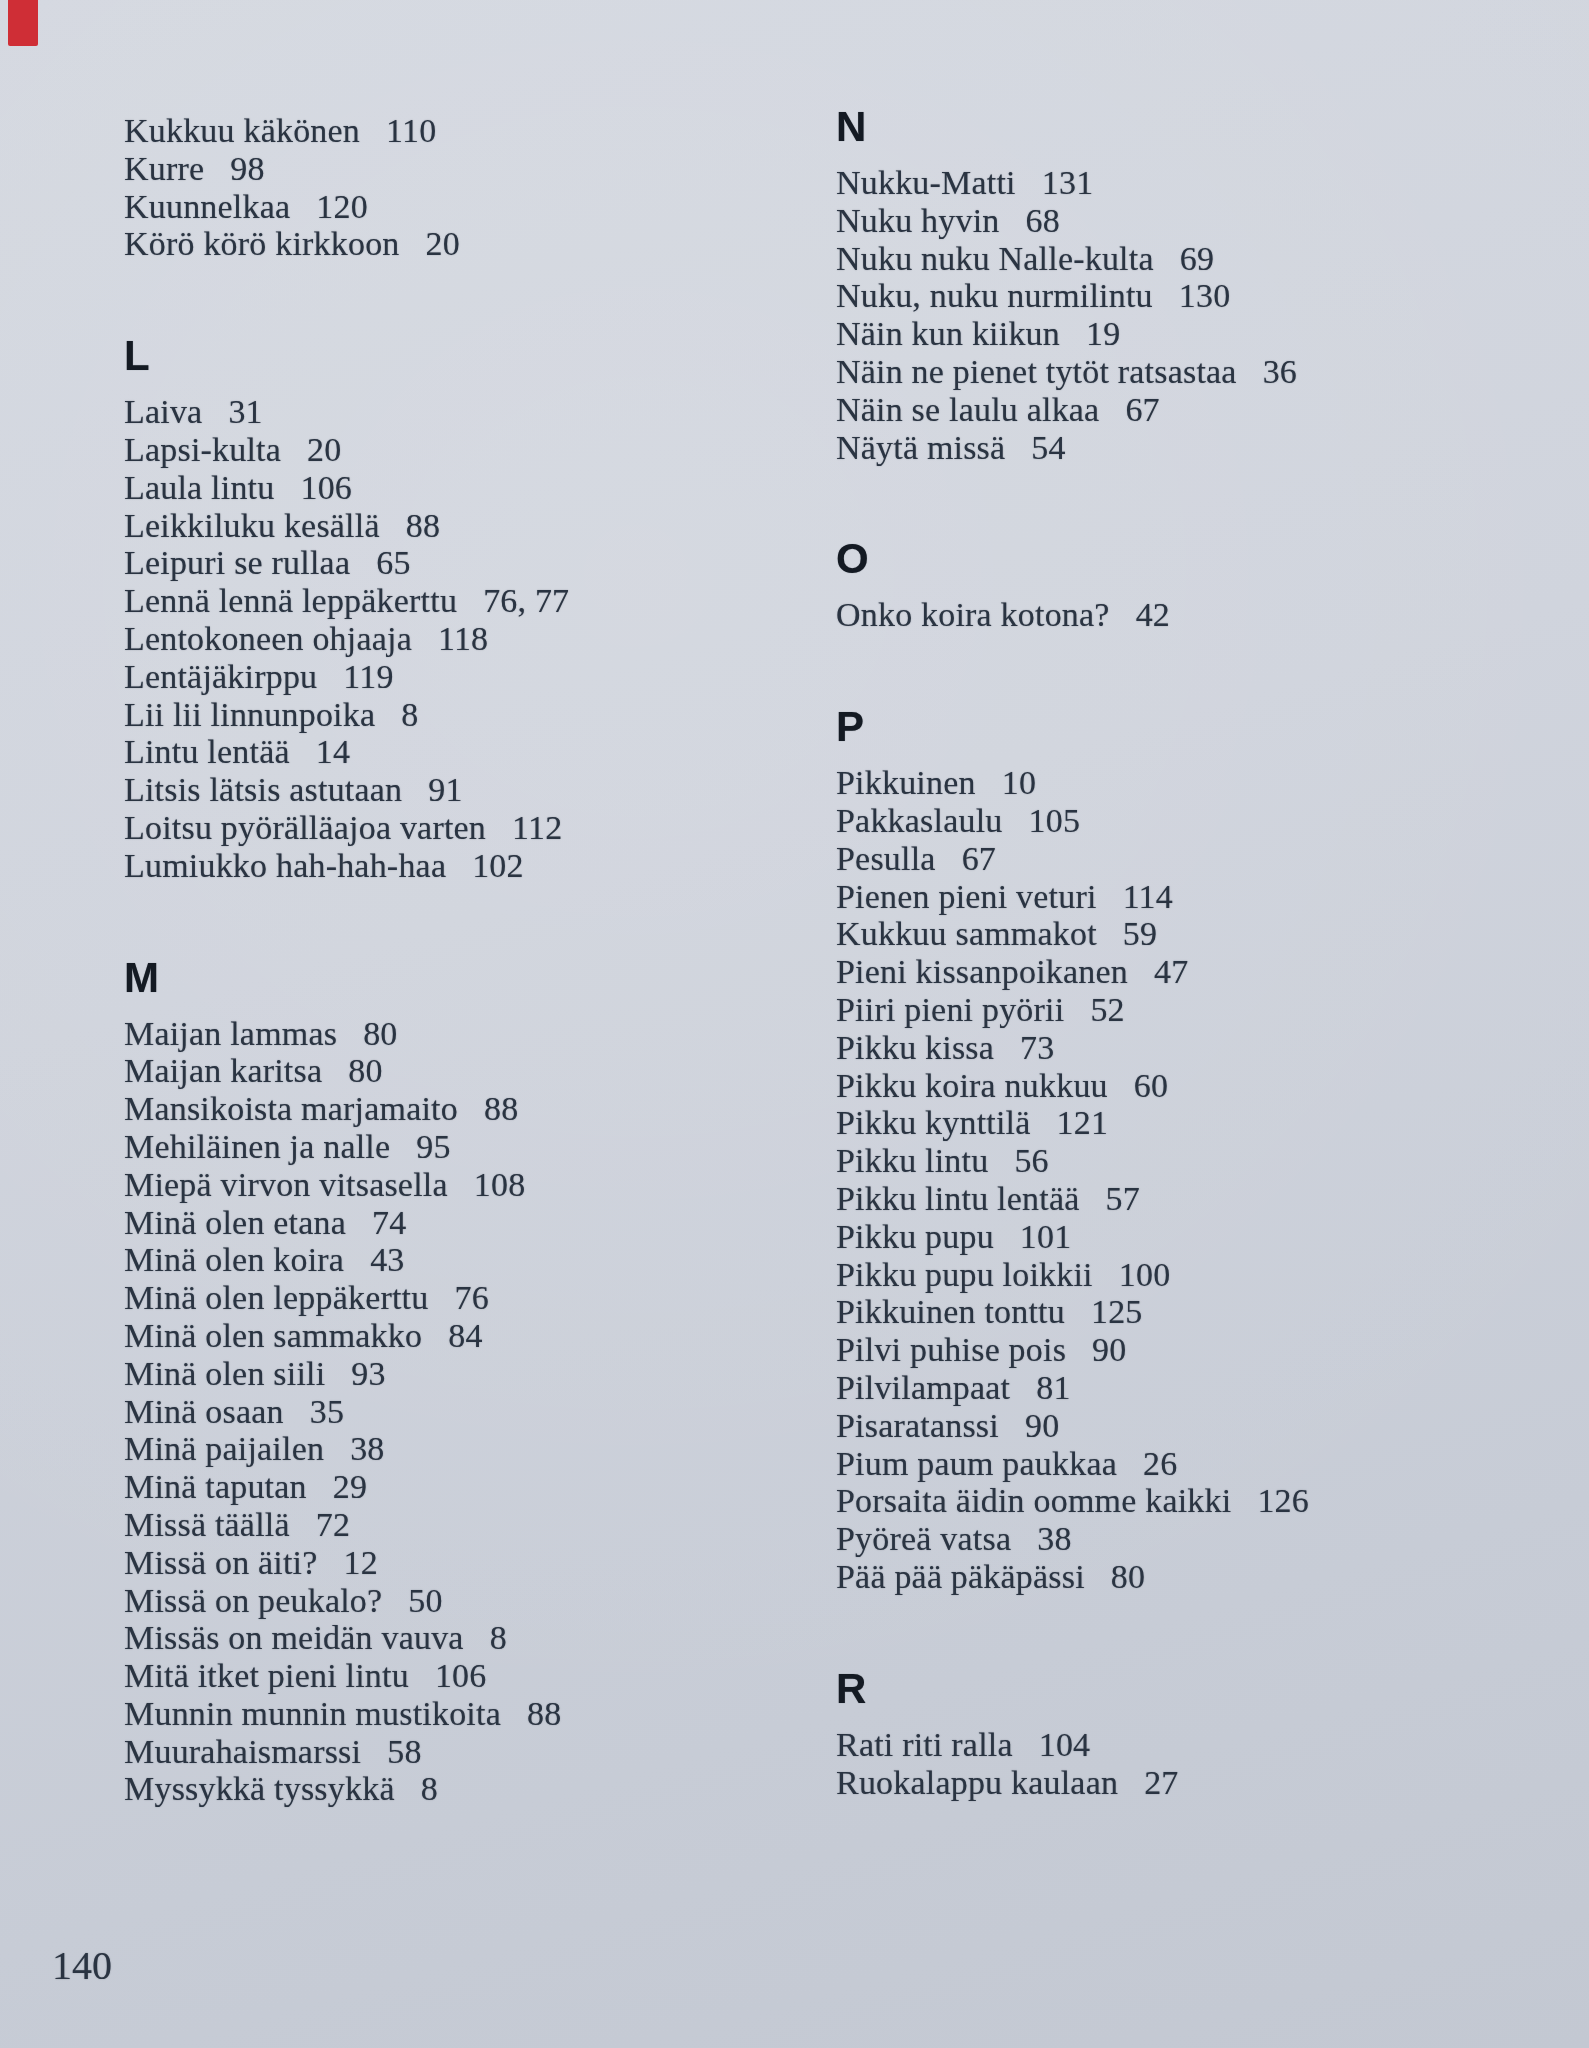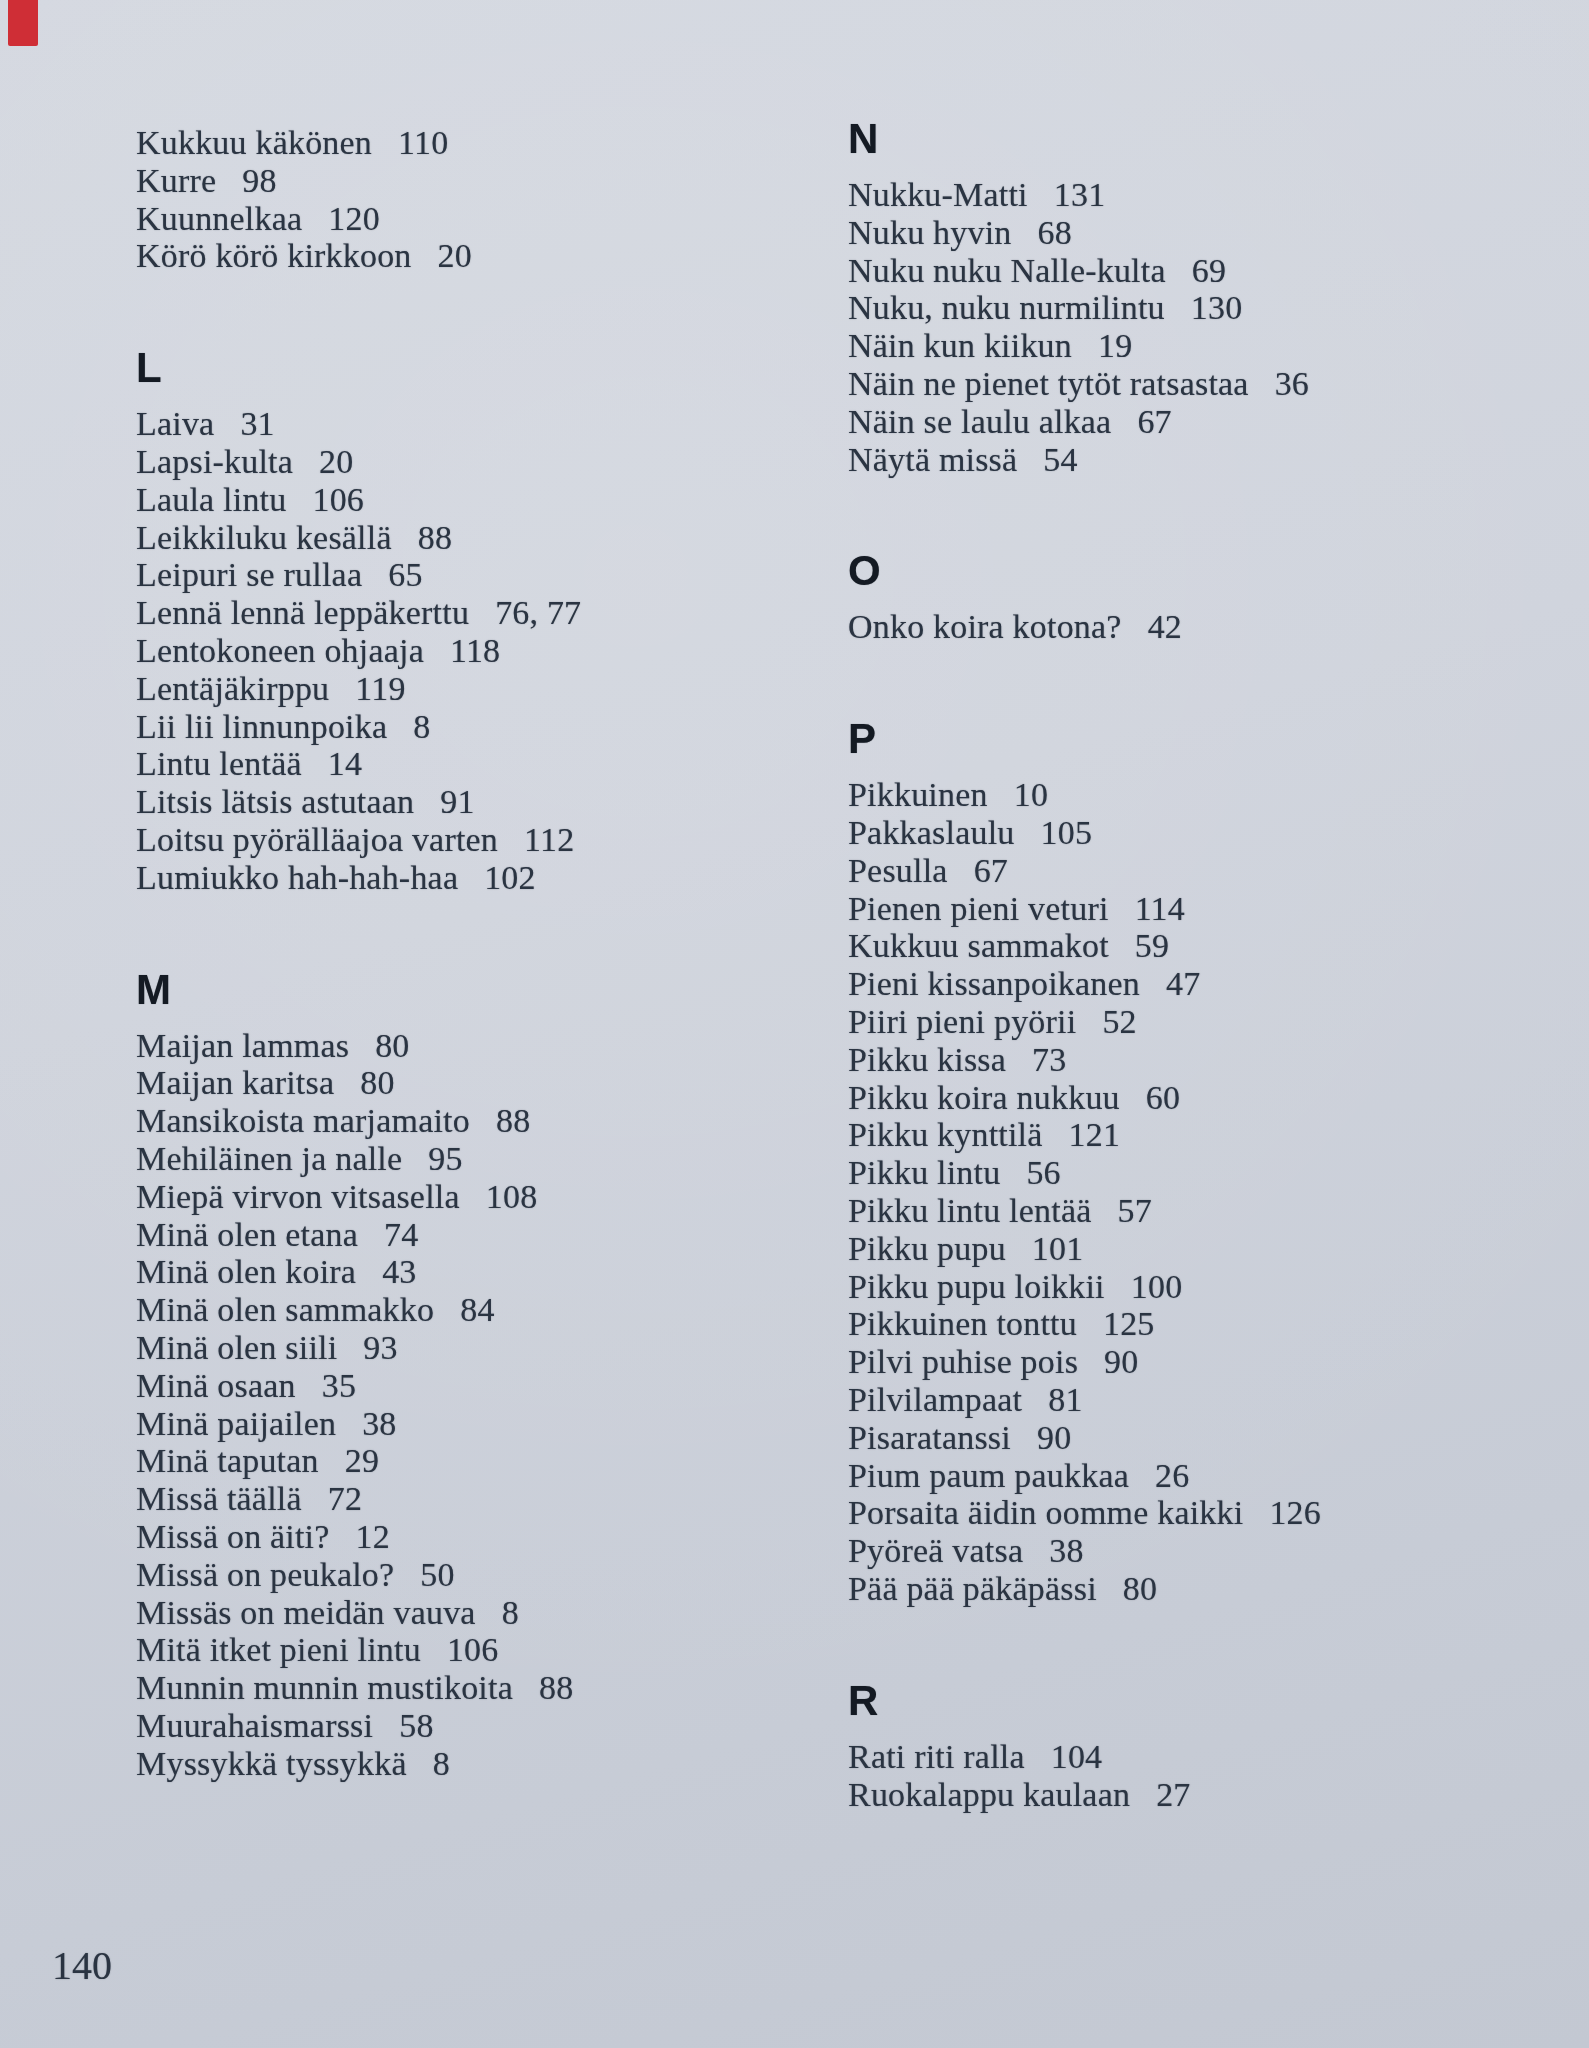--- a/index.html
+++ b/index.html
@@ -15,21 +15,21 @@
   }
   .bookmark {
     position: absolute;
     left: 8px; top: 0;
     width: 30px; height: 46px;
     border-radius: 0 0 2px 2px;
   }
   .col { position: absolute; }
   .col-left  { left: 124px; top: 112px; width: 640px; }
   .col-right { left: 836px; top: 104px; width: 720px; }
-  .index-section { margin: 12px; }
+  .index-section { margin: 0; }
   .index-section + .index-section { margin-top: 70px; }
   .sec-header {
     font-family: "Liberation Sans", sans-serif;
     font-weight: 700;
     font-size: 42px;
     line-height: 46px;
     margin-bottom: 14px;
     color: #141a23;
     text-shadow: 0 0 1px rgba(20,26,35,0.45);
   }
@@ -78,20 +78,21 @@
     </section>
     <section class="index-section">
       <div class="sec-header">M</div>
       <div class="entry"><span class="t">Maijan lammas</span><span class="num">80</span></div>
       <div class="entry"><span class="t">Maijan karitsa</span><span class="num">80</span></div>
       <div class="entry"><span class="t">Mansikoista marjamaito</span><span class="num">88</span></div>
       <div class="entry"><span class="t">Mehiläinen ja nalle</span><span class="num">95</span></div>
       <div class="entry"><span class="t">Miepä virvon vitsasella</span><span class="num">108</span></div>
       <div class="entry"><span class="t">Minä olen etana</span><span class="num">74</span></div>
       <div class="entry"><span class="t">Minä olen koira</span><span class="num">43</span></div>
+      <div class="entry"><span class="t">Minä olen leppäkerttu</span><span class="num">76</span></div>
       <div class="entry"><span class="t">Minä olen sammakko</span><span class="num">84</span></div>
       <div class="entry"><span class="t">Minä olen siili</span><span class="num">93</span></div>
       <div class="entry"><span class="t">Minä osaan</span><span class="num">35</span></div>
       <div class="entry"><span class="t">Minä paijailen</span><span class="num">38</span></div>
       <div class="entry"><span class="t">Minä taputan</span><span class="num">29</span></div>
       <div class="entry"><span class="t">Missä täällä</span><span class="num">72</span></div>
       <div class="entry"><span class="t">Missä on äiti?</span><span class="num">12</span></div>
       <div class="entry"><span class="t">Missä on peukalo?</span><span class="num">50</span></div>
       <div class="entry"><span class="t">Missäs on meidän vauva</span><span class="num">8</span></div>
       <div class="entry"><span class="t">Mitä itket pieni lintu</span><span class="num">106</span></div>

